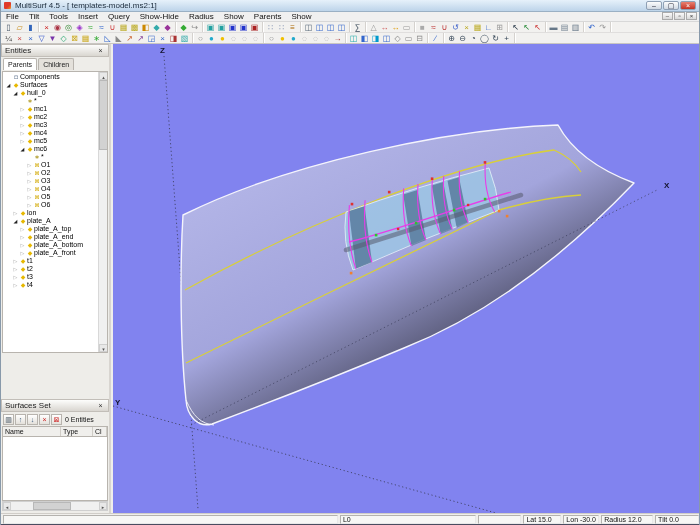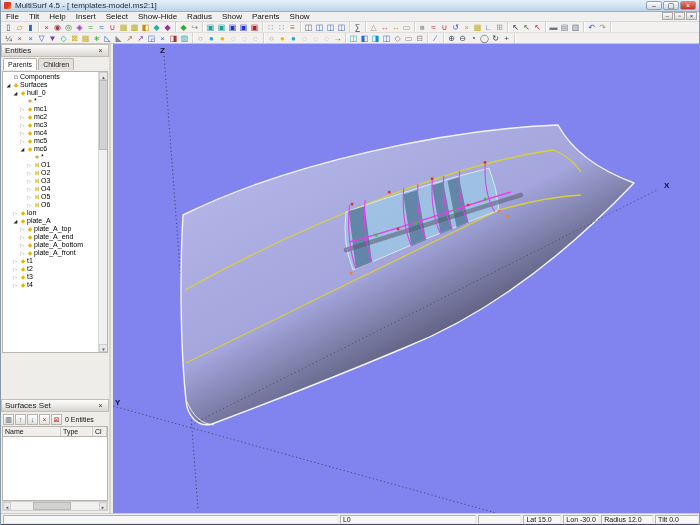--- a/index.html
+++ b/index.html
@@ -104,23 +104,23 @@
         <span class="tbtn">–</span>
         <span class="tbtn">▢</span>
         <span class="tbtn close">×</span>
       </span>
   </div>
 
   <div class="menubar">
     <span id="menu-items" style="display:flex;">
         <span class="menu-item">File</span>
         <span class="menu-item">Tilt</span>
-        <span class="menu-item">Help</span>
+        <span class="menu-item">Tools</span>
         <span class="menu-item">Insert</span>
-        <span class="menu-item">Select</span>
+        <span class="menu-item">Query</span>
         <span class="menu-item">Show-Hide</span>
         <span class="menu-item">Radius</span>
         <span class="menu-item">Show</span>
         <span class="menu-item">Parents</span>
         <span class="menu-item">Show</span>
       </span>
     <span class="mdi-btns" id="mdi-btns">
         <span class="mbtn">–</span>
         <span class="mbtn">▫</span>
         <span class="mbtn">×</span>

